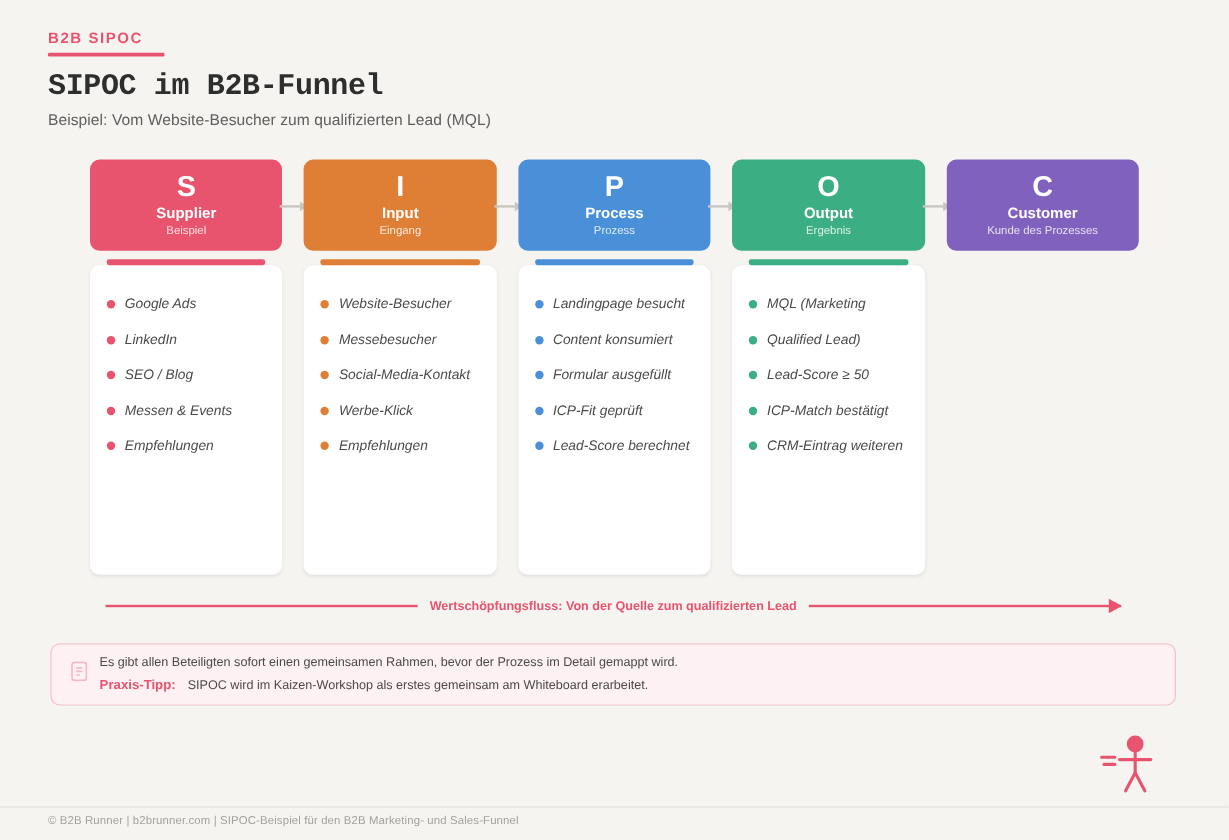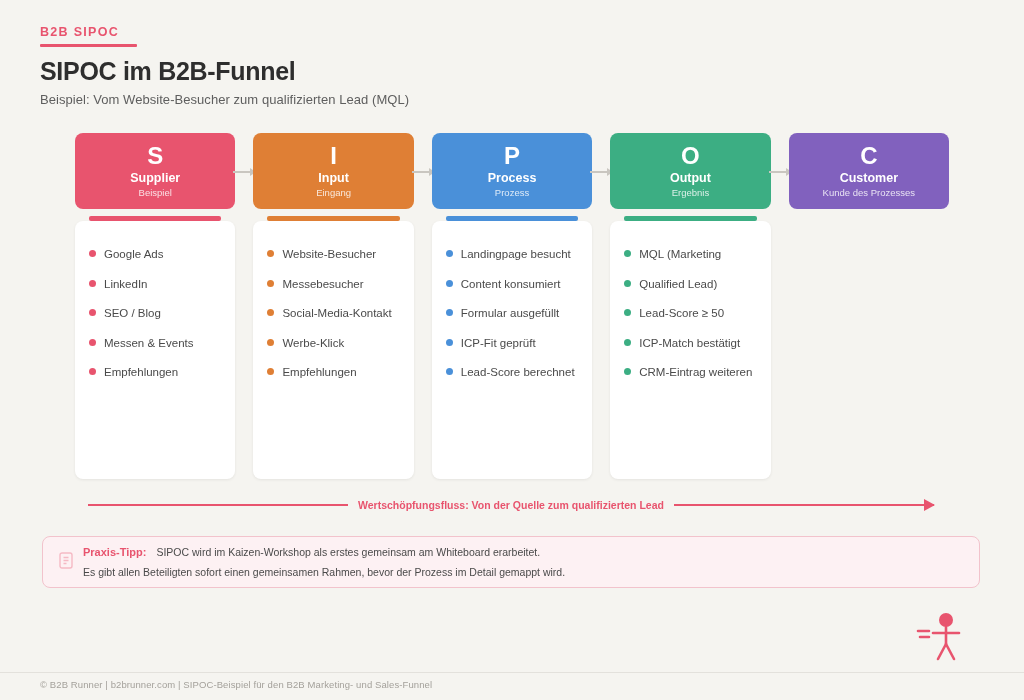--- a/index.html
+++ b/index.html
@@ -17,21 +17,21 @@
   .brand{position:absolute;left:40px;top:26px;}
   .brand-text{
     font-size:12.5px;font-weight:700;letter-spacing:1.3px;
     color:#E8546E;line-height:1;
   }
   .brand-rule{
     margin-top:5px;width:97px;height:3px;background:#E8546E;border-radius:1px;
   }
   .title{
     position:absolute;left:40px;top:58px;
-    font-size:25px;font-weight:700;color:#2E2E2E;letter-spacing:-0.3px;line-height:1.1;
+    font-size:25px;font-weight:700;color:#2E2E2E;letter-spacing:-0.3px;line-height:1.1;font-family:Liberation Mono, monospace;
   }
   .subtitle{
     position:absolute;left:40px;top:92px;
     font-size:13px;color:#5E5E5E;letter-spacing:0.05px;
   }
 
   
   .cols{
     position:absolute;left:75px;top:133px;width:874px;height:346px;
     display:flex;gap:18px;
@@ -53,21 +53,21 @@
   }
   .connector:after{
     content:"";position:absolute;right:-1px;top:-3px;
     border-left:6px solid #C9C6C0;
     border-top:4px solid transparent;border-bottom:4px solid transparent;
   }
 
   .col-body{
     margin-top:12px;flex:1;background:#FFFFFF;border-radius:8px;
     box-shadow:0 1px 3px rgba(0,0,0,.07);
-    padding:26px 14px 14px 14px;position:relative;
+    padding:26px 14px 14px 14px;position:relative;font-style:italic;
   }
   .accent{
     position:absolute;left:14px;right:14px;top:-5px;height:5px;border-radius:2px;
   }
   .item{
     display:flex;align-items:flex-start;gap:8px;
     font-size:11.5px;line-height:1.35;color:#4A4A4A;
     margin-bottom:14px;
   }
   .dot{
@@ -267,24 +267,24 @@
   </div>
 
   <div class="tip">
     <span class="tip-icon">
       <svg width="14" height="17" viewBox="0 0 14 17" fill="none" stroke="#E8546E" stroke-width="1.4">
         <rect x="1" y="1" width="12" height="15" rx="2"></rect>
         <path d="M4.5 5.5h5M4.5 8.5h5M4.5 11.5h3"></path>
       </svg>
     </span>
     <div class="tip-body">
+      <div class="tip-line">Es gibt allen Beteiligten sofort einen gemeinsamen Rahmen, bevor der Prozess im Detail gemappt wird.</div>
       <div class="tip-line">
         <span class="tip-label">Praxis-Tipp:</span><span>SIPOC wird im Kaizen-Workshop als erstes gemeinsam am Whiteboard erarbeitet.</span>
       </div>
-      <div class="tip-line">Es gibt allen Beteiligten sofort einen gemeinsamen Rahmen, bevor der Prozess im Detail gemappt wird.</div>
     </div>
   </div>
 
   <div class="runner">
     <svg width="62" height="58" viewBox="0 0 62 58" fill="none" stroke="#E8546E" stroke-width="2.6" stroke-linecap="round">
       <circle cx="36" cy="12" r="7" fill="#E8546E" stroke="none"></circle>
       <path d="M36 19v17"></path>
       <path d="M23 25h26"></path>
       <path d="M36 36l-8 15M36 36l8 15"></path>
       <path d="M8 23h11M10 29h9"></path>

